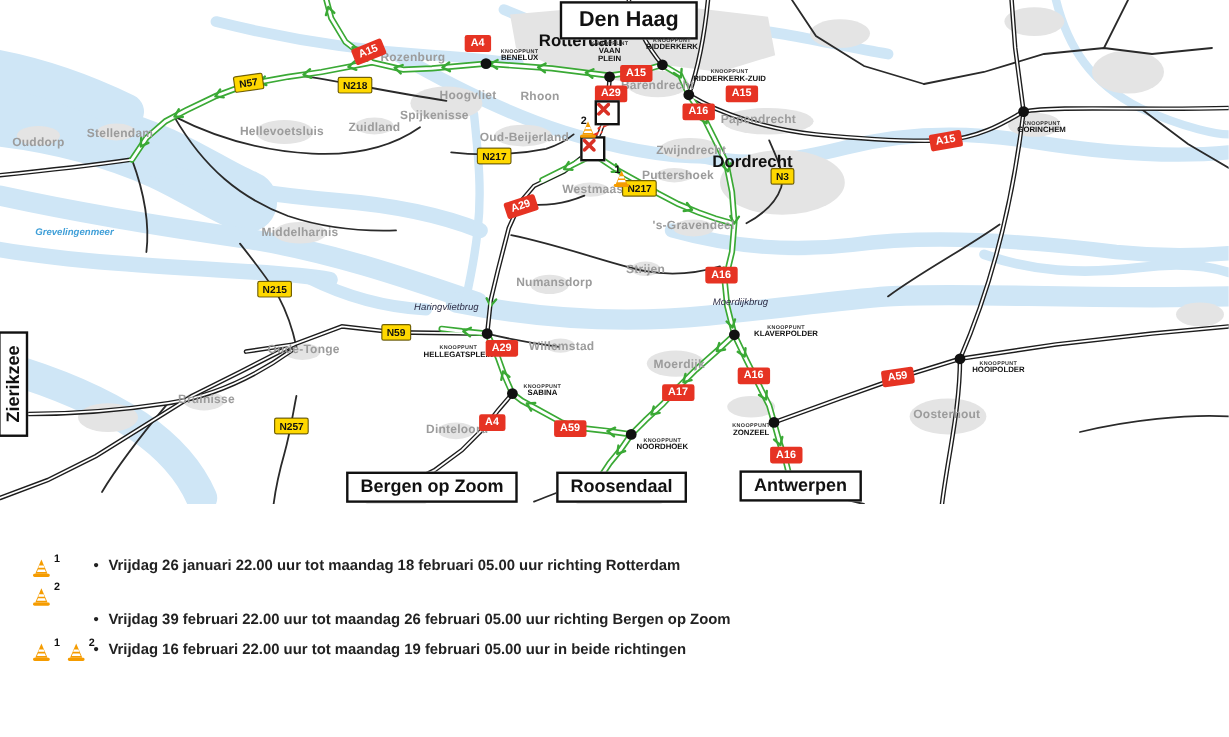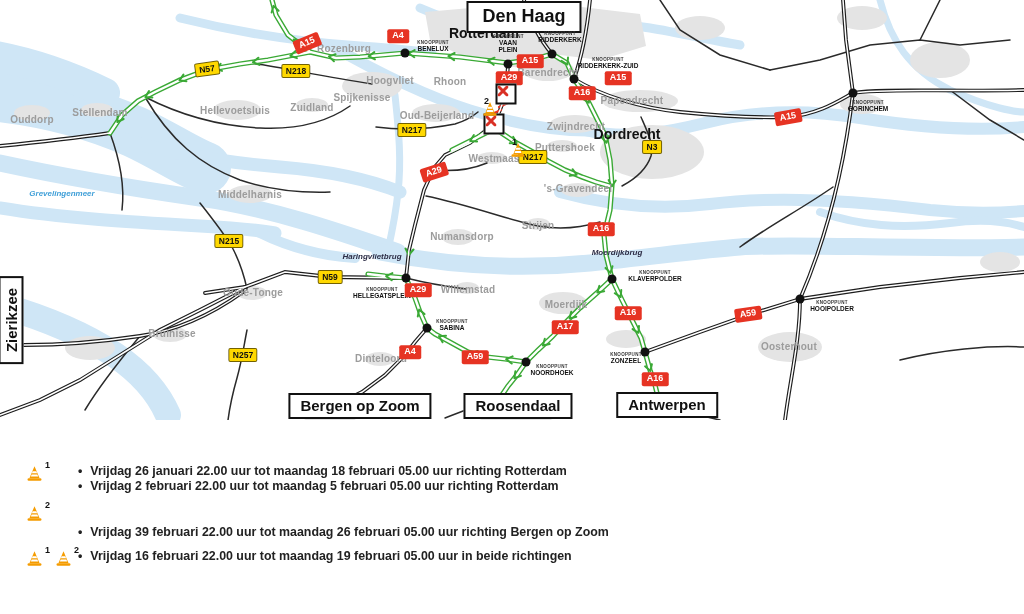--- a/index.html
+++ b/index.html
@@ -15,21 +15,21 @@
   .mw-core path{stroke:#fff;stroke-width:1.5;fill:none;stroke-linecap:round;}
   #routes path{stroke:#3aa935;stroke-width:5.2;fill:none;stroke-linecap:round;}
   .route-core path{stroke:#fff;stroke-width:2.4;fill:none;stroke-linecap:round;}
   .chev{stroke:#3aa935;stroke-width:2;fill:none;stroke-linecap:round;stroke-linejoin:round;}
   .hatch{stroke:#e63323;stroke-width:2.2;stroke-linecap:round;}
   
   .ov{position:absolute;transform:translate(-50%,-50%);white-space:nowrap;}
   .city{font-size:10px;font-weight:bold;color:#9c9c9c;letter-spacing:.2px;}
   .major-city{font-size:14px;font-weight:bold;color:#111;}
   .water-label{font-size:8px;font-style:italic;font-weight:bold;color:#3f9fd8;}
-  .bridge-label{font-size:8px;font-style:italic;font-weight:bold;color:#2d2d46;}
+  .bridge-label{font-size:8px;font-style:italic;font-weight:normal;color:#2d2d46;}
   .box-label{background:#fff;border:2.5px solid #111;font-weight:bold;font-size:15px;
              padding:2px 10px 3px;color:#111;}
   .box-label.big{font-size:18px;padding:3px 14px 4px;}
   .box-label.vertical{writing-mode:vertical-rl;transform:translate(-50%,-50%) rotate(180deg);
              padding:10px 2px;font-size:15px;}
   .junction-label{text-align:center;line-height:1.05;color:#111;}
   .junction-label .pre{display:block;font-size:4.5px;font-weight:bold;letter-spacing:.3px;color:#333;}
   .junction-label .nm{display:block;font-size:6.5px;font-weight:bold;white-space:pre-line;}
   .dot{width:9px;height:9px;background:#111;border-radius:50%;}
   .shield{font-weight:bold;border-radius:2px;line-height:1;}
@@ -309,21 +309,20 @@
         <div class="note-icons">
           <span class="cone"><svg width="17" height="17" viewBox="0 0 22 22">
               <path d="M11 1.5 L17.6 17 L4.4 17 Z" fill="#f59c00"></path>
               <rect x="2" y="17" width="18" height="3.4" rx="1.6" fill="#f59c00"></rect>
               <path d="M8.6 8 L13.4 8 L14.4 10.6 L7.6 10.6 Z" fill="#fff"></path>
               <path d="M7.3 12.4 L14.7 12.4 L15.8 15 L6.2 15 Z" fill="#fff"></path>
             </svg><span class="num">1</span></span>
         </div>
         <ul>
           <li>Vrijdag 26 januari 22.00 uur tot maandag 18 februari 05.00 uur richting Rotterdam</li>
-          <li>Vrijdag 2 februari 22.00 uur tot maandag 5 februari 05.00 uur richting Rotterdam</li>
         </ul>
       </div>
       <div class="note-group gap">
         <div class="note-icons">
           <span class="cone"><svg width="17" height="17" viewBox="0 0 22 22">
               <path d="M11 1.5 L17.6 17 L4.4 17 Z" fill="#f59c00"></path>
               <rect x="2" y="17" width="18" height="3.4" rx="1.6" fill="#f59c00"></rect>
               <path d="M8.6 8 L13.4 8 L14.4 10.6 L7.6 10.6 Z" fill="#fff"></path>
               <path d="M7.3 12.4 L14.7 12.4 L15.8 15 L6.2 15 Z" fill="#fff"></path>
             </svg><span class="num">2</span></span>

